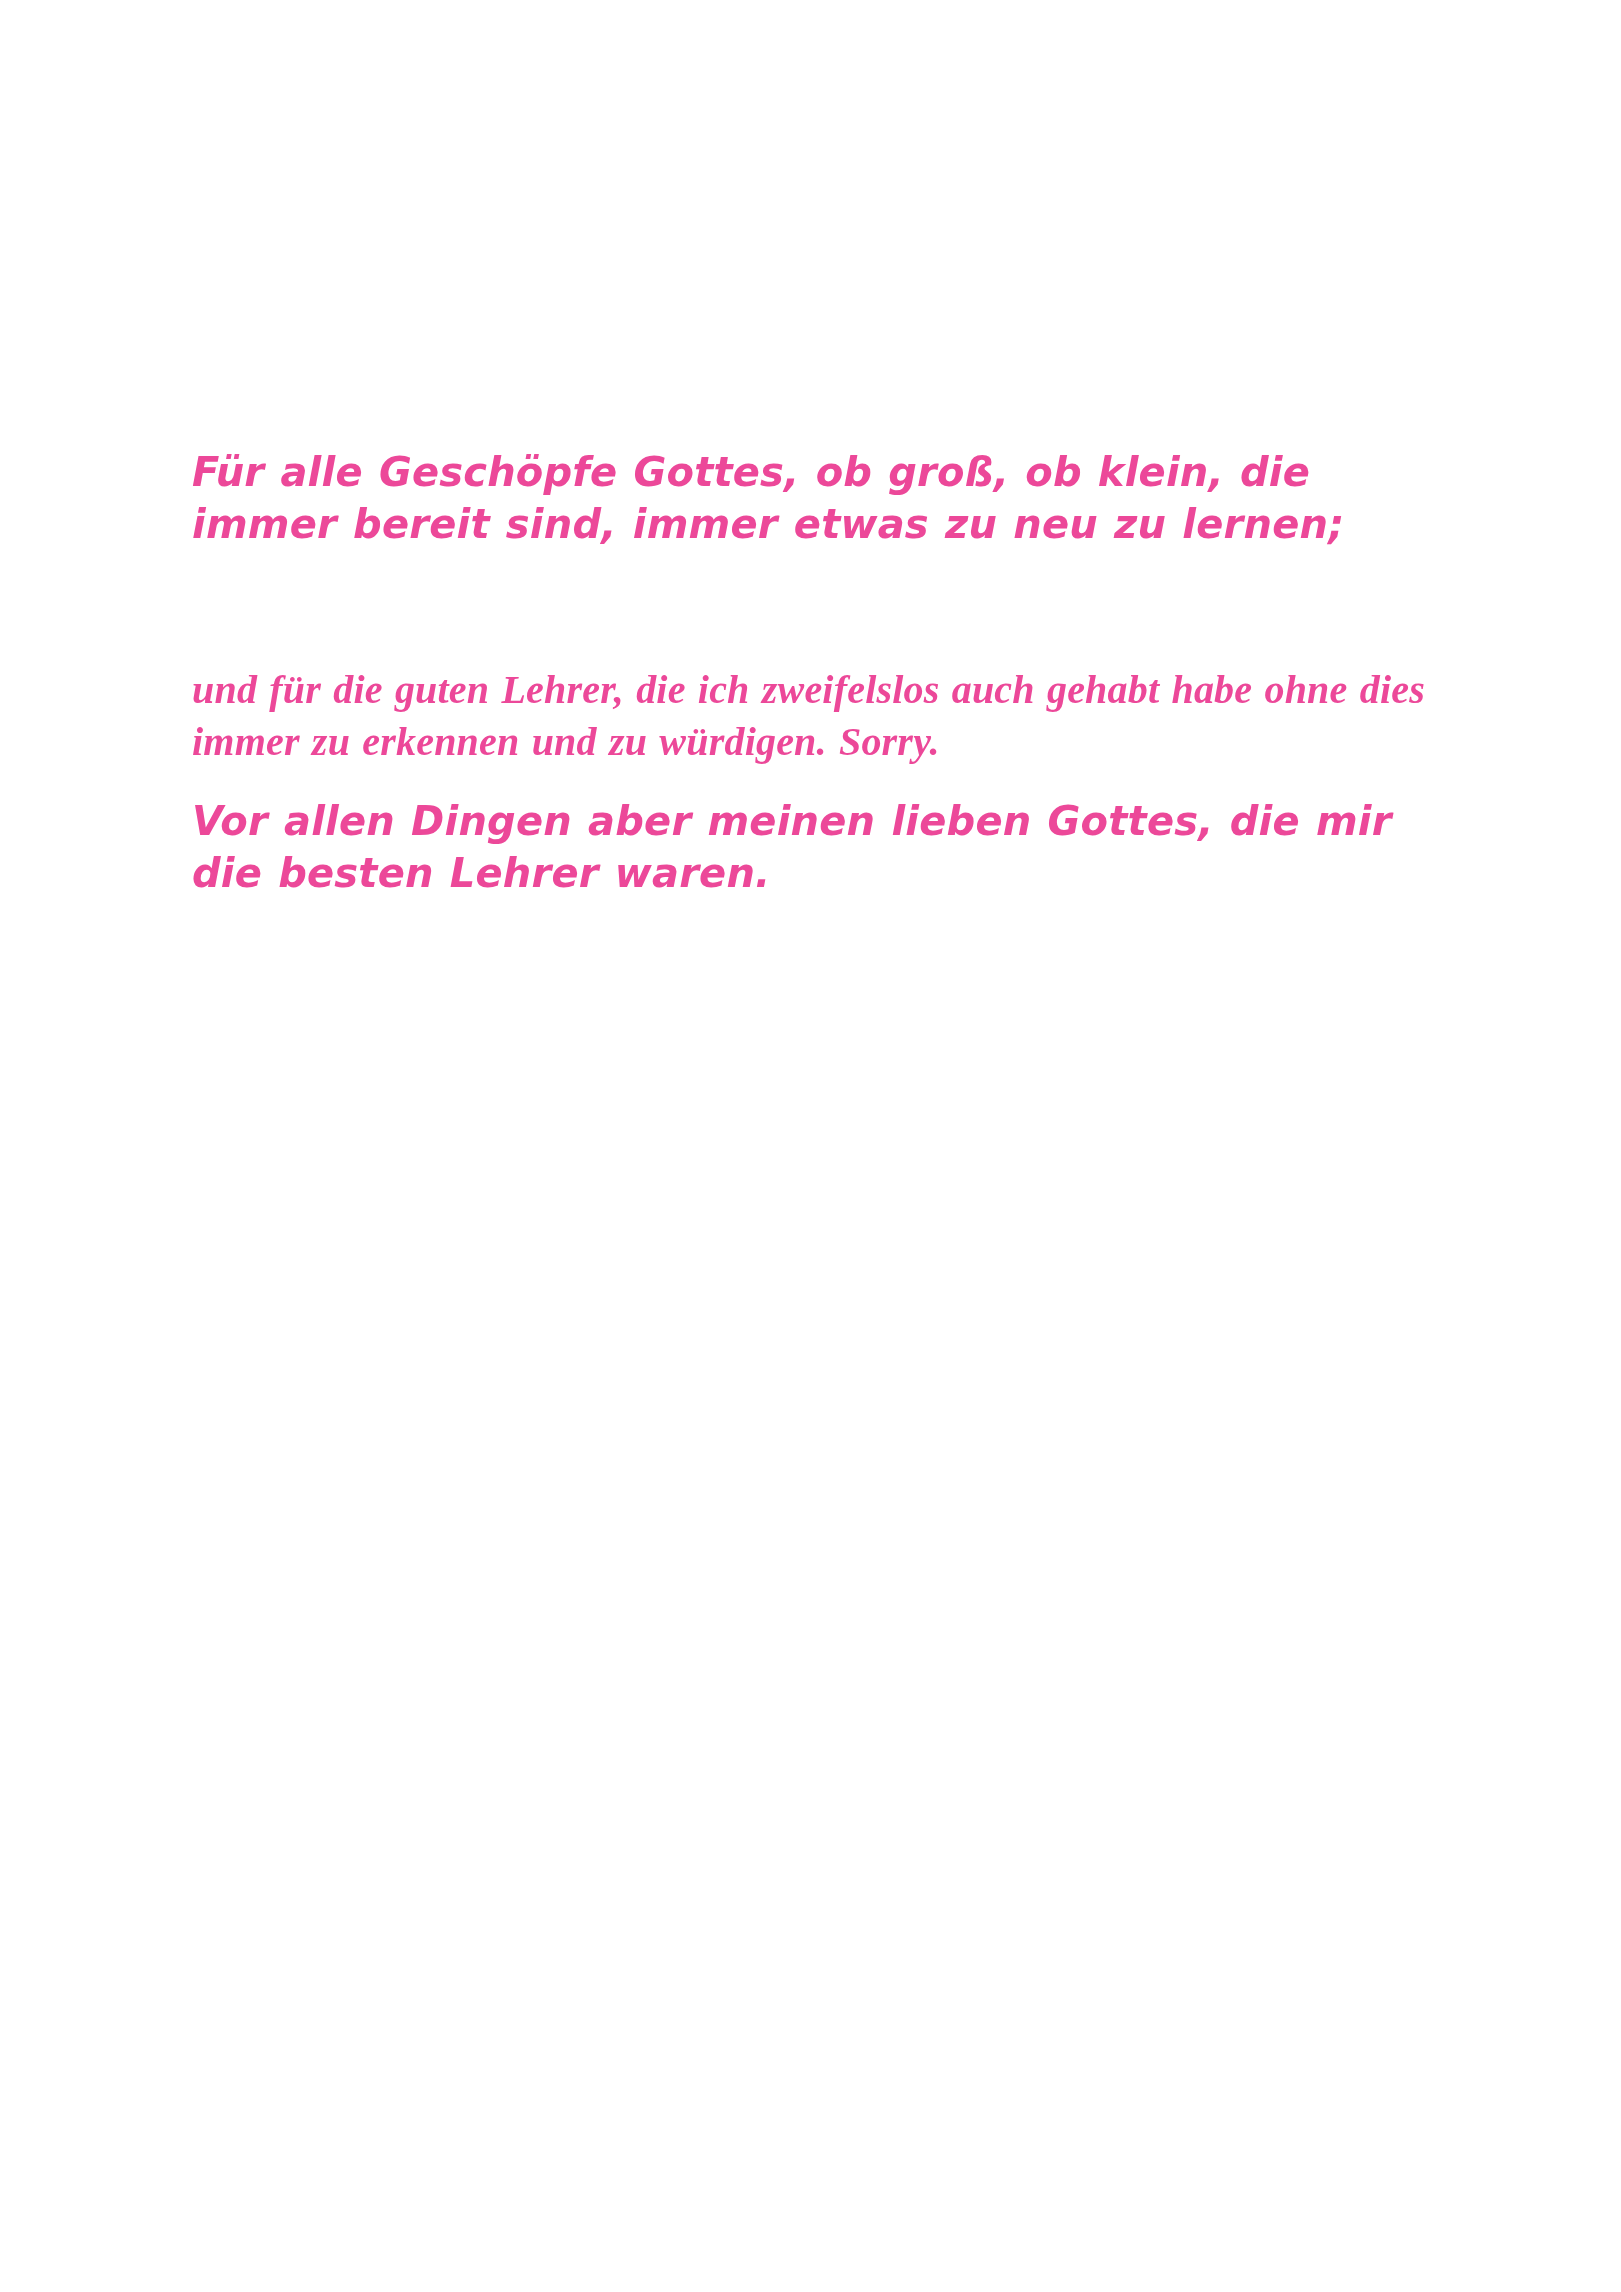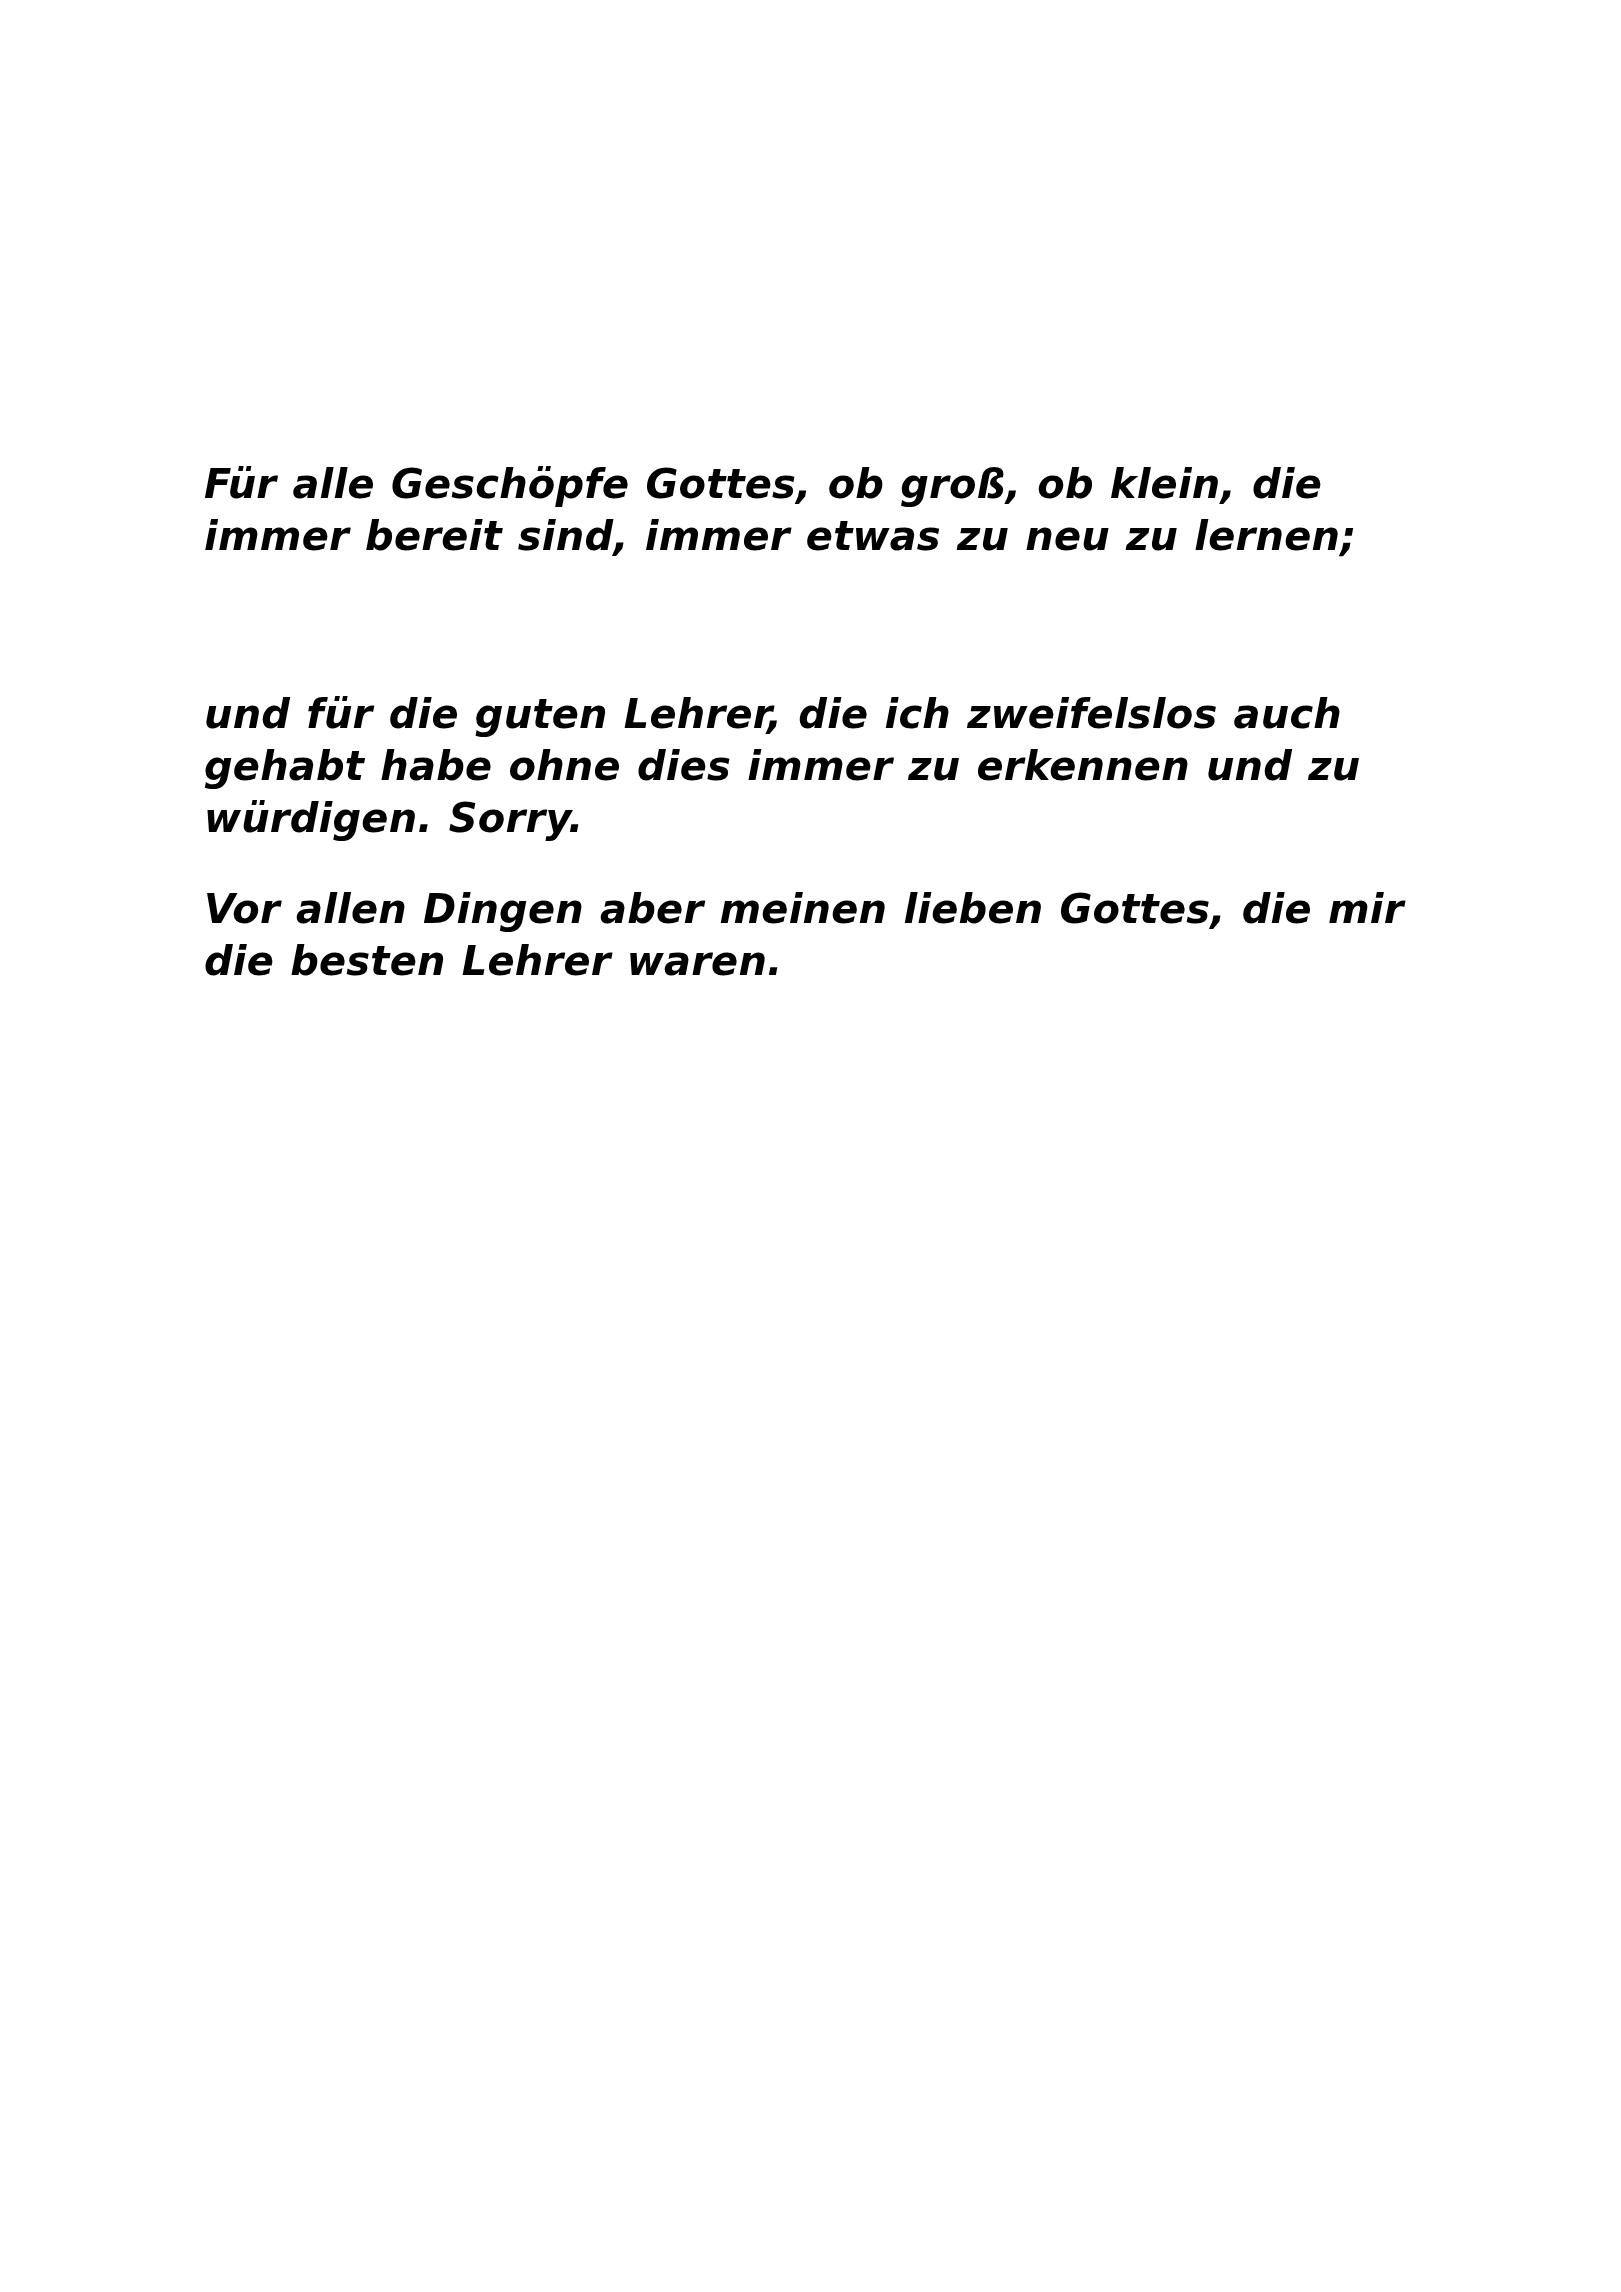--- a/index.html
+++ b/index.html
@@ -30,36 +30,37 @@
     top: 446px;
     width: 1264px;
   }
 
   .para {
     font-family: "DejaVu Sans", sans-serif;
     font-style: italic;
     font-weight: bold;
     font-size: 40px;
     line-height: 1.30;
-    color: #000000;
+    color: #ec4899;
     letter-spacing: 0.2px;
     word-spacing: 2px;
-    margin: 12px;
+    margin: 0;
   }
 
   .para-1 {
     margin-bottom: 0;
   }
 
   .spacer-1 {
     height: 114px;
   }
 
   .para-2 {
     margin-bottom: 0;
+    font-family: Liberation Serif, serif;
   }
 
   .spacer-2 {
     height: 27.4px;
   }
 
   .para-3 {
     margin-bottom: 0;
   }
 </style>

